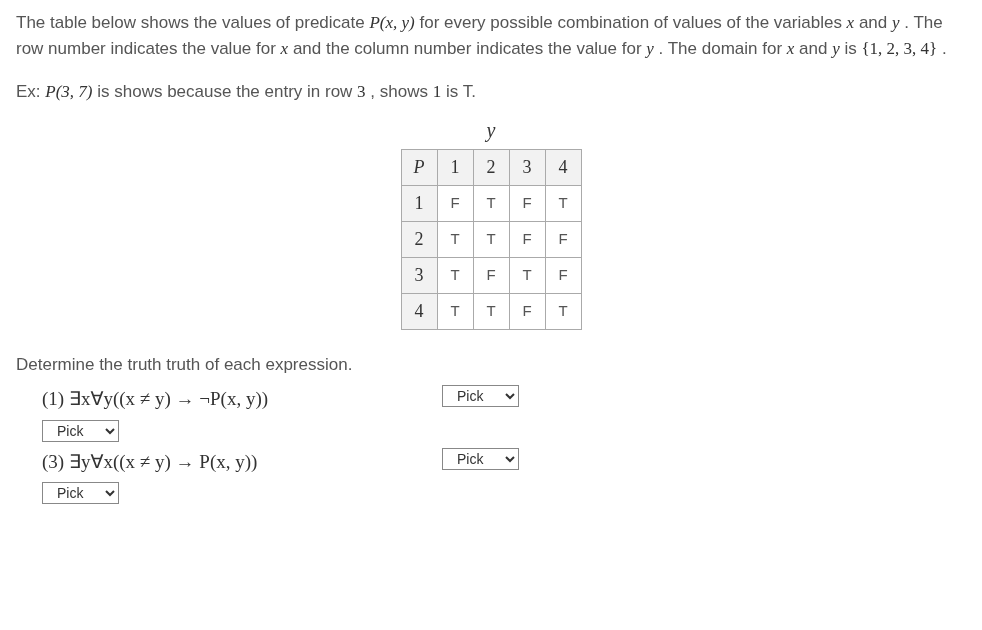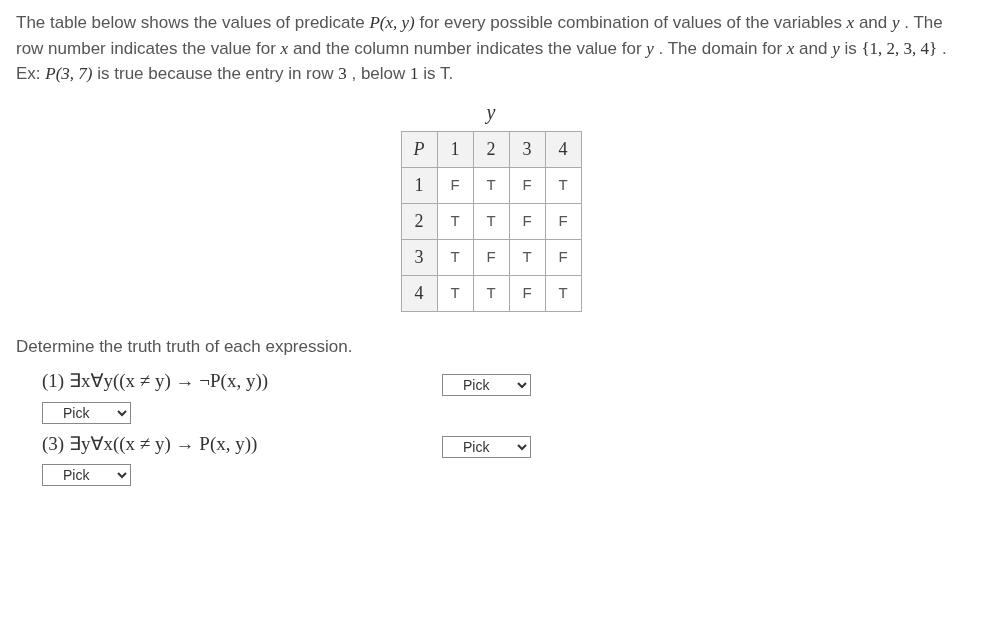--- a/index.html
+++ b/index.html
@@ -4,21 +4,21 @@
   <style>
     * { box-sizing: border-box; margin: 0; padding: 0; }
     body {
       font-family: Arial, Helvetica, sans-serif;
       font-size: 17px;
       color: #555;
       padding: 10px 16px;
       line-height: 1.5;
       background: #fff;
     }
-    .intro { max-width: 940px; }
+    .intro { max-width: 940px; margin-bottom: 18px; }
     .example { margin-bottom: 10px; }
     .math { font-family: "Cambria Math", "Times New Roman", serif; font-style: italic; color: #333; }
     .math-upright { font-family: "Cambria Math", "Times New Roman", serif; font-style: normal; color: #333; }
     .table-holder { text-align: center; margin-top: 6px; margin-bottom: 22px; }
     .y-label { font-family: "Cambria Math","Times New Roman",serif; font-style: italic; color: #333; font-size: 20px; margin-bottom: 4px; display: block; }
     table.pred {
       border-collapse: collapse;
       display: inline-table;
       font-family: "Cambria Math","Times New Roman",serif;
       font-size: 18px;
@@ -39,34 +39,34 @@
       font-family: "Cambria Math","Times New Roman",serif;
     }
     table.pred td.cell {
       font-family: Arial, Helvetica, sans-serif;
       font-size: 15px;
       color: #555;
       background: #fff;
     }
     .determine { margin-bottom: 8px; }
     .questions { margin-left: 26px; }
-    .qrow { display: flex; align-items: flex-end; margin-bottom: 6px; }
+    .qrow { display: flex; align-items: flex-start; margin-bottom: 6px; }
     .qexpr {
       width: 400px;
       font-family: "Cambria Math","Times New Roman",serif;
       font-size: 19px;
       color: #333;
     }
     .qnum { display: inline-block; }
     select.picker {
       font-family: Arial, sans-serif;
       font-size: 14px;
       background: #fff;
       border: 1px solid #888;
-      padding: 1px 16px;
+      padding: 1px 10px;
       color: #333;
     }
   </style>
 </head>
 <body>
 
 <p class="intro">
   <span>The table below shows the values of predicate </span>
   <span class="math">P(x, y)</span>
   <span> for every possible combination of values of the variables </span>
@@ -82,23 +82,23 @@
   <span> and </span>
   <span class="math">y</span>
   <span> is </span>
   <span class="math-upright">{1, 2, 3, 4}</span>
   <span>.</span>
 </p>
 
 <p class="example">
   <span>Ex: </span>
   <span class="math">P(3, 7)</span>
-  <span> is true because the entry in row </span>
+  <span> is shows because the entry in row </span>
   <span class="math-upright">3</span>
-  <span>, below </span>
+  <span>, shows </span>
   <span class="math-upright">1</span>
   <span> is T.</span>
 </p>
 
 <div class="table-holder">
   <span class="y-label">y</span>
   <table class="pred">
     <tbody>
         <tr>
       <th style="font-style:italic;">P</th>

